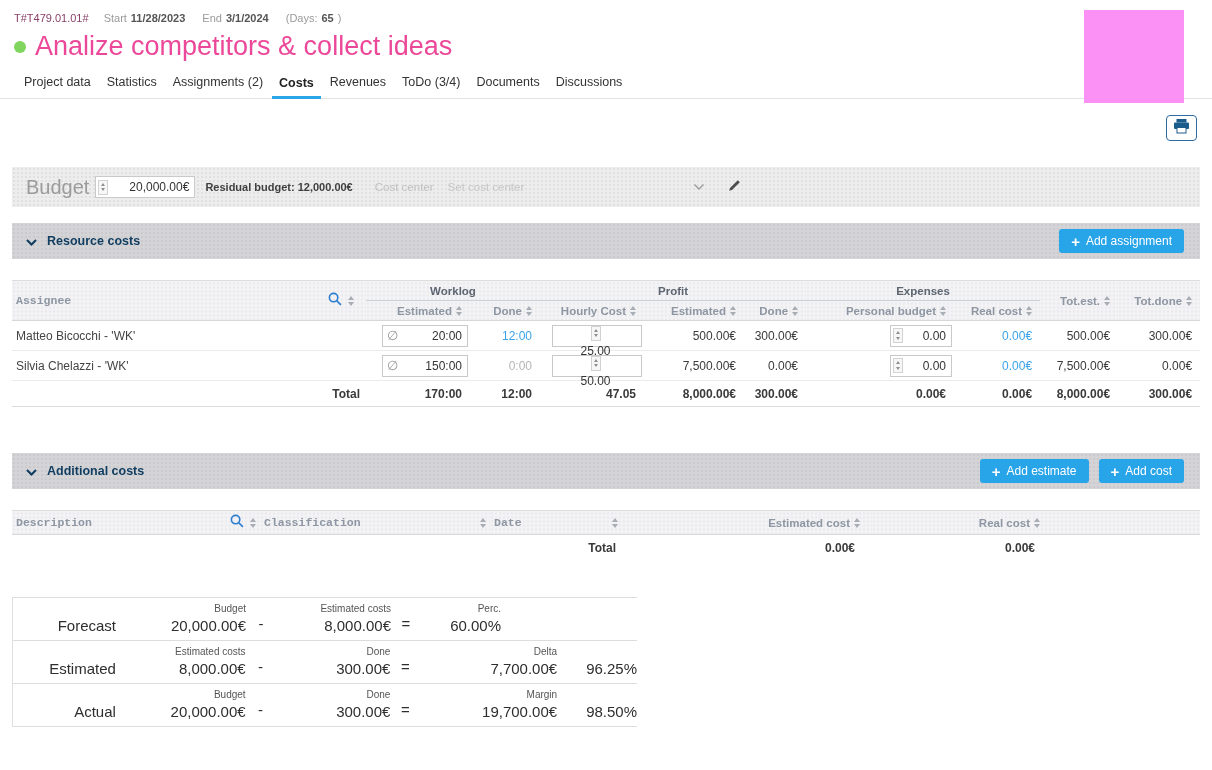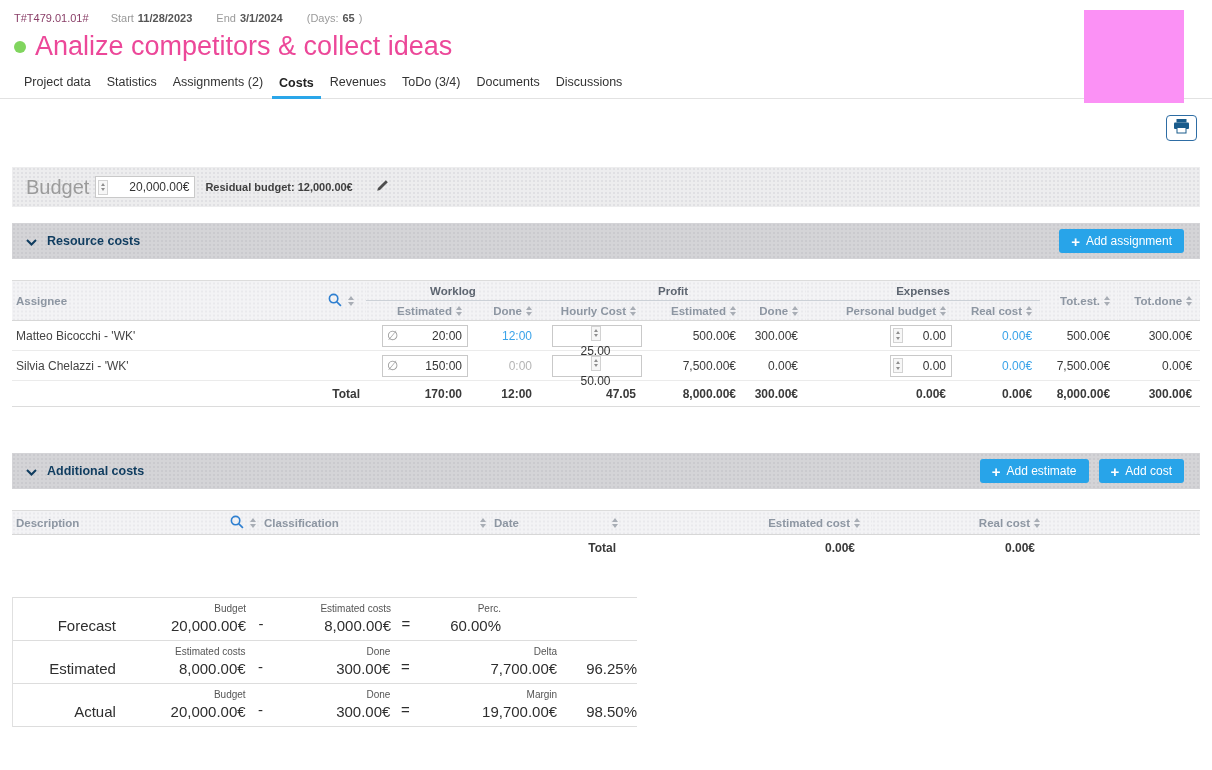--- a/index.html
+++ b/index.html
@@ -4,21 +4,21 @@
 <style>
   * { box-sizing:border-box; }
   html,body { margin:0; padding:0; }
   body {
     width:1212px; height:770px; overflow:hidden; position:relative;
     background:#ffffff; color:#333;
     font-family:"Liberation Sans", sans-serif;
   }
 
   
-  .meta { padding:12px 0 0 14px; font-size:11px; color:#9a9a9a; display:flex; align-items:flex-end; gap:12px; }
+  .meta { padding:12px 0 0 14px; font-size:11px; color:#9a9a9a; display:flex; align-items:flex-end; gap:5px; }
   .meta .code { color:#8a3f68; margin-right:10px; }
   .meta b { color:#555; font-weight:bold; }
   .meta .grp { margin-right:12px; display:flex; gap:4px; }
 
   .title-row { display:flex; align-items:center; gap:9px; margin:7px 0 0 14px; }
   .dot { width:12px; height:12px; border-radius:50%; background:#80d55e; flex:none; }
   h1 { margin:0; font-size:27px; font-weight:400; color:#ec4899; }
 
   .note { position:absolute; left:1084px; top:10px; width:100px; height:93px; background:#fb91f5; }
 
@@ -71,21 +71,21 @@
   table { border-collapse:collapse; table-layout:fixed; width:1188px; margin:21px 12px 0; font-size:12px; }
   thead th {
     background-color:#f3f3f5; background-image:radial-gradient(#e9e9ec 1px, rgba(0,0,0,0) 1px); background-size:4px 4px;
     font-weight:bold; color:#8d96a2; font-size:11.5px; height:20px; padding:0;
   }
   tr.ghead th { border-top:1px solid #dcdcdc; }
   th.grpcell { border-bottom:1px solid #ccd1d7; text-align:center; color:#5d6570; }
   tr.chead th { border-bottom:1px solid #d7d7d7; text-align:right; padding-right:8px; white-space:nowrap; }
   th.span2 { vertical-align:middle; border-bottom:1px solid #d7d7d7; text-align:right; padding-right:8px; white-space:nowrap; }
   th.leftcell { text-align:left; }
-  .ah { display:flex; align-items:center; padding:0 4px; }
+  .ah { display:flex; align-items:center; padding:0 4px;font-family:Liberation Mono, monospace; }
   .ah .icons { margin-left:auto; display:flex; align-items:center; gap:2px; }
 
   tbody td { height:30px; border-bottom:1px solid #ebebeb; text-align:right; padding-right:8px; color:#3a3a3a; white-space:nowrap; }
   td.assignee { text-align:left; padding-left:4px; color:#444; }
   td.inputcell { padding:0 2px 0 0; }
   .wl-box { width:86px; margin-left:auto; }
   .hc-box { width:90px; margin-left:auto;flex-direction:column; }
   .pb-box { width:62px; margin-left:auto; }
   .slash { color:#999; font-size:13px; line-height:1; padding-left:2px; }
   .link { color:#3aa3e9; cursor:pointer; }
@@ -168,20 +168,29 @@
 <div class="budget-bar">
   <span class="budget-label">Budget</span>
   <div class="inputbox budget-input">
     <span class="spin">
         <i class="u"></i>
         <i class="d"></i>
       </span>
     <span class="val">20,000.00€</span>
   </div>
   <span class="residual"><span>Residual budget:</span> <span>12,000.00€</span></span>
+  <div class="cc-block">
+    <span class="cc-label">Cost center</span>
+    <span class="cc-value">Set cost center</span>
+    <span class="cc-chevron">
+      <svg width="12" height="8" viewBox="0 0 12 8">
+          <polyline points="1.5,1.5 6,6 10.5,1.5" fill="none" stroke="#9a9a9a" stroke-width="1.4"></polyline>
+        </svg>
+    </span>
+  </div>
   <span class="edit-btn">
     <span>
       <svg width="15" height="15" viewBox="0 0 15 15">
           <path d="M10.8 2.2l2 2L5 12l-2.8.8L3 10z" fill="#4d4d4d"></path>
         </svg>
     </span>
   </span>
 </div>
 
 <div class="section-bar">

